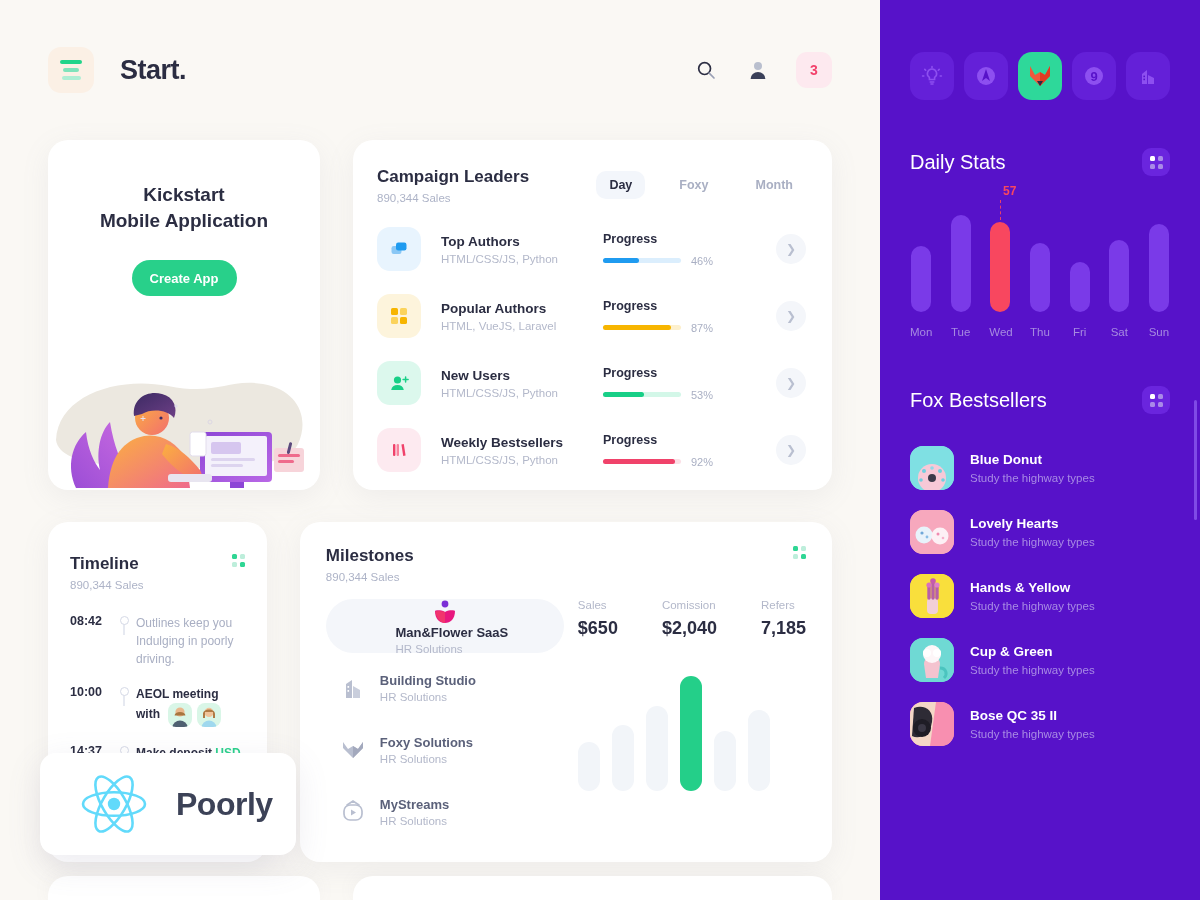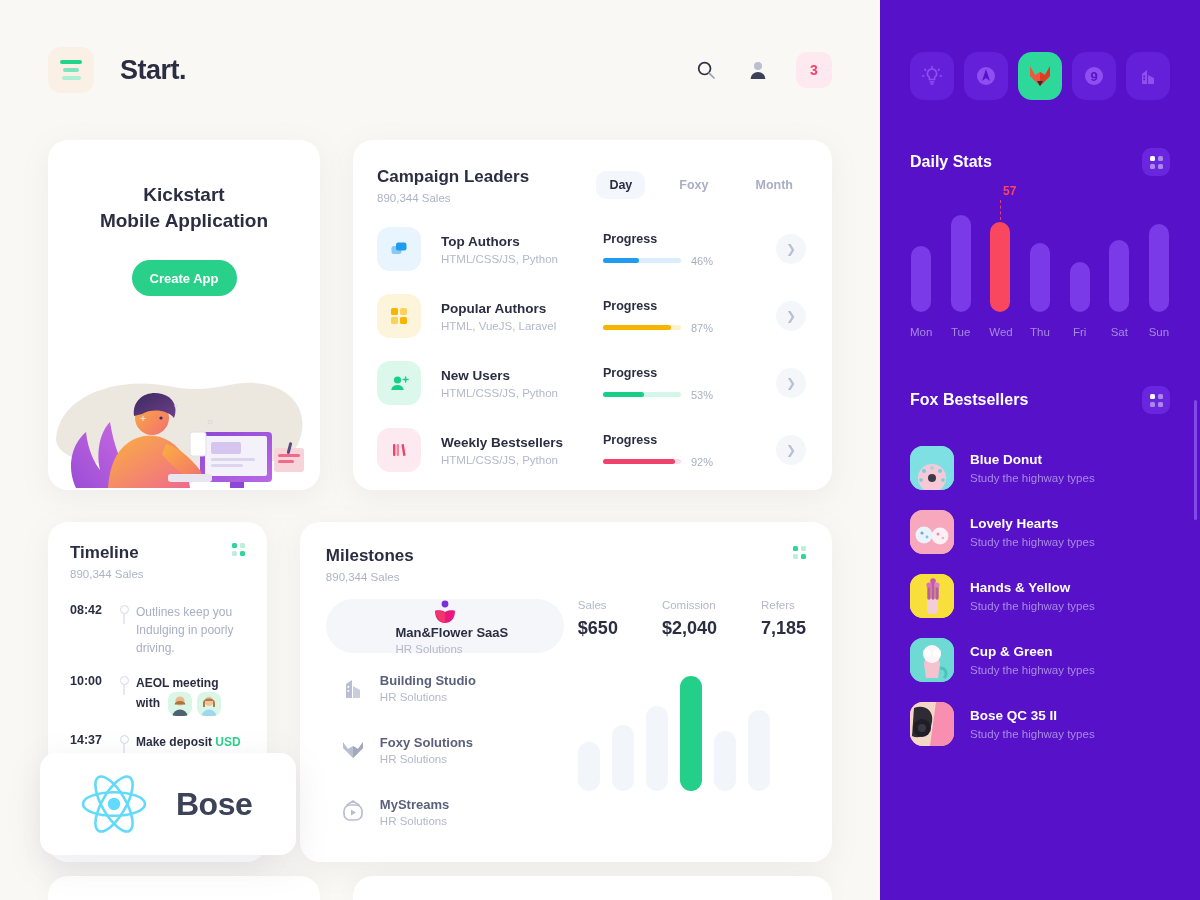--- a/index.html
+++ b/index.html
@@ -70,21 +70,21 @@
   .bar-bg { width:78px; height:5px; border-radius:3px; position:relative; }
   .bar-fill { position:absolute; left:0; top:0; height:5px; border-radius:3px; }
   .pct { font-size:11px; color:#a9afc3; margin-left:10px; }
   .arrow-btn {
     margin-left:auto; width:30px; height:30px; border-radius:50%; background:#f4f6fa;
     display:flex; align-items:center; justify-content:center; color:#b9bfd0; font-size:12px; cursor:pointer;
   }
 
   
   .row2 { display:flex; gap:33px; margin-top:32px; }
-  .timeline { width:272px; height:340px; padding:21px 22px; position:relative; overflow:hidden; }
+  .timeline { width:272px; height:340px; padding:32px 22px; position:relative; overflow:hidden; }
   .dotgrid { margin-left:auto; display:grid; grid-template-columns:5px 5px; gap:3px; cursor:pointer; }
   .dotgrid i { width:5px; height:5px; border-radius:1.5px; background:#2fd694; display:block; }
   .dotgrid i.dim { background:#bdeedb; }
   .tl-list { margin-top:22px; position:relative; }
   .tl-item { display:flex; align-items:flex-start; position:relative; min-height:38px;justify-content:center; }
   .tl-time { font-size:12.5px; font-weight:bold; color:#2b2d42; width:42px; flex-shrink:0; padding-top:1px; }
   .tl-mark { width:24px; flex-shrink:0; display:flex; justify-content:center; position:relative; }
   .tl-dot { width:9px; height:9px; border-radius:50%; border:1.6px solid #d5d9e6; background:#fff; margin-top:3px; z-index:2; }
   .tl-line { position:absolute; top:10px; bottom:-10px; width:1.5px; background:#e6e9f1; left:50%; margin-left:-0.75px; }
   .tl-text { font-size:12px; color:#a9afc3; line-height:1.5; padding-top:1px; }
@@ -130,21 +130,21 @@
   
   .sidebar { width:320px; height:900px; background:#5712c9; position:relative; overflow:hidden; padding:0 30px; }
   .apps { display:flex; gap:10px; padding-top:52px; justify-content:space-between; }
   .app-icon {
     width:48px; height:48px; border-radius:14px; background:#6420d8;
     display:flex; align-items:center; justify-content:center; cursor:pointer;
   }
   .app-icon.active { background:#2ed89a; }
 
   .sb-head { display:flex; align-items:center; margin-top:48px; }
-  .sb-title { font-size:16px; font-weight:bold; color:#fff; }
+  .sb-title { font-size:20px; font-weight:normal; color:#fff; }
   .sb-dotgrid {
     margin-left:auto; width:28px; height:28px; border-radius:9px; background:#6a25de;
     display:flex; align-items:center; justify-content:center; cursor:pointer;
   }
   .sb-dotgrid .g { display:grid; grid-template-columns:5px 5px; gap:3px; }
   .sb-dotgrid .g i { width:5px; height:5px; border-radius:1.5px; background:#a98ae8; display:block; }
   .sb-dotgrid .g i.on { background:#fff; }
 
   .daily-chart { position:relative; height:150px; margin-top:26px; }
   .dbars { display:flex; align-items:flex-end; justify-content:space-between; height:110px; }
@@ -523,21 +523,21 @@
 
     <div class="react-card">
       <svg width="72" height="66" viewBox="0 0 72 66">
         <g stroke="#61dafb" stroke-width="2.6" fill="none">
           <ellipse cx="36" cy="33" rx="31" ry="11.8"></ellipse>
           <ellipse cx="36" cy="33" rx="31" ry="11.8" transform="rotate(60 36 33)"></ellipse>
           <ellipse cx="36" cy="33" rx="31" ry="11.8" transform="rotate(120 36 33)"></ellipse>
         </g>
         <circle cx="36" cy="33" r="6.2" fill="#61dafb"></circle>
       </svg>
-      <div class="react-label">Bose</div>
+      <div class="react-label">Poorly</div>
     </div>
 
     <div class="peek a"></div>
     <div class="peek b"></div>
   </div>
 
   <div class="sidebar">
 
     <div class="apps">
       <div class="app-icon">

